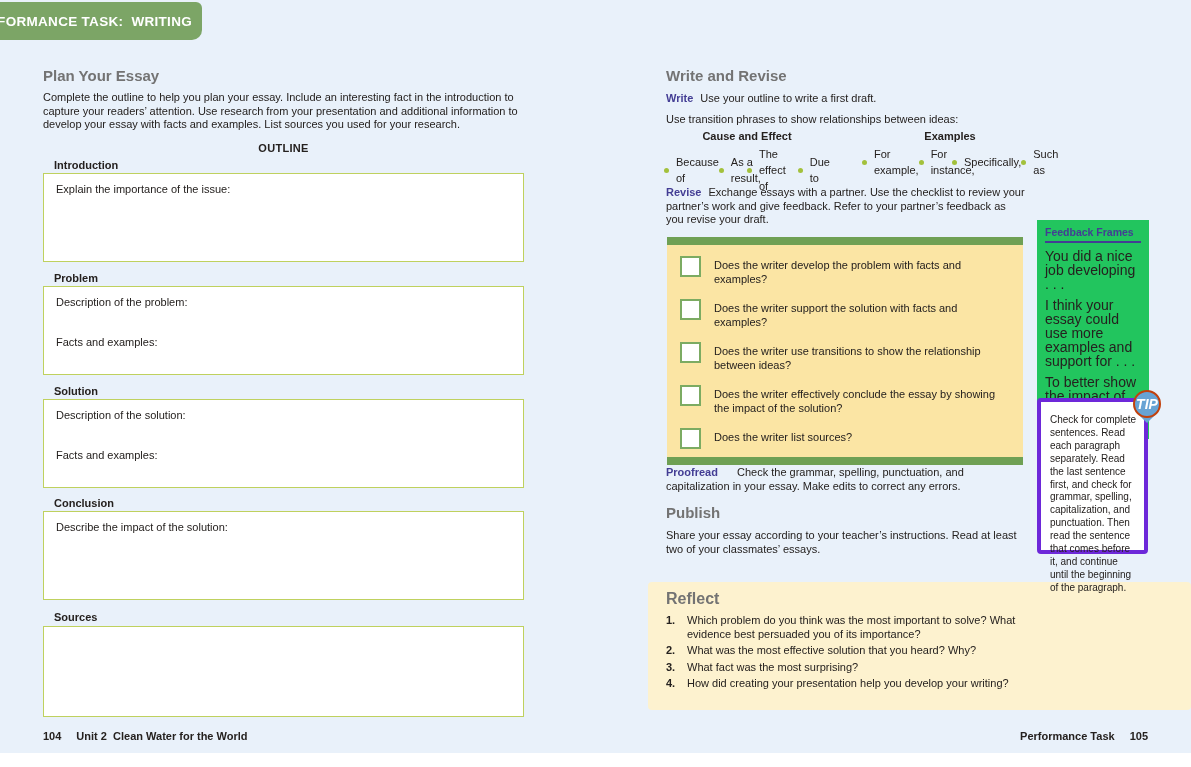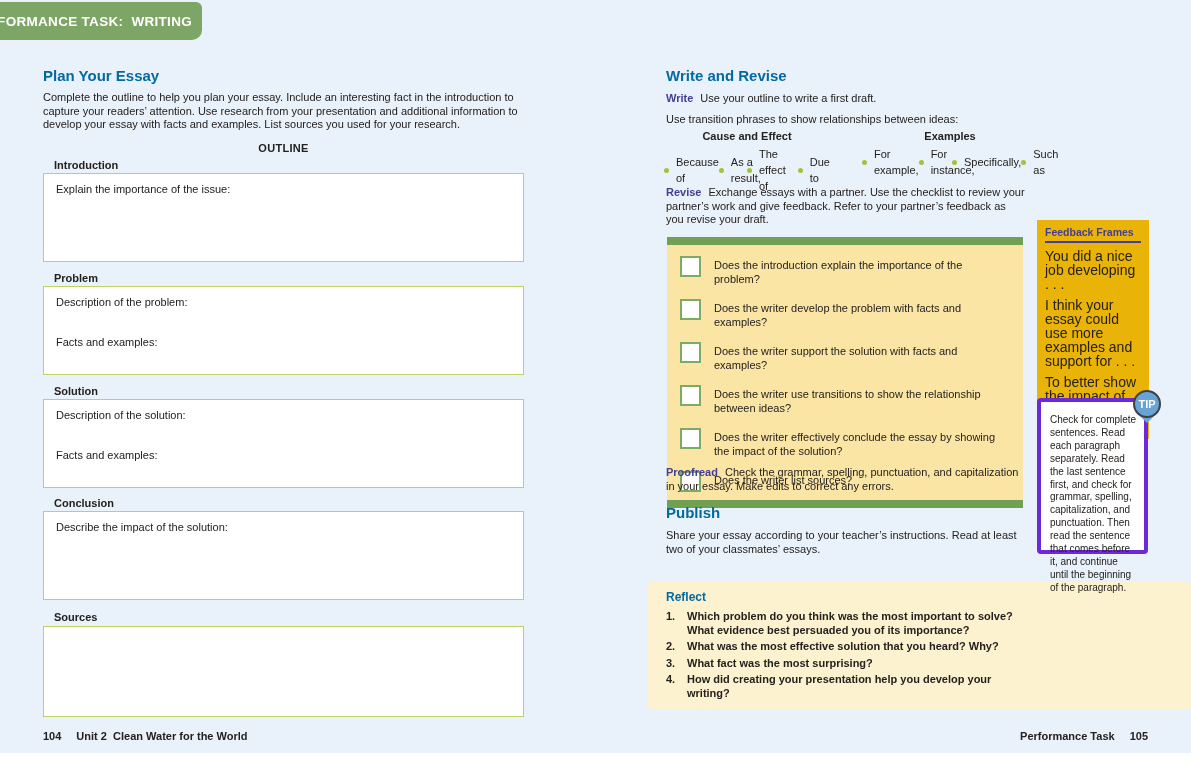--- a/index.html
+++ b/index.html
@@ -8,22 +8,22 @@
   #spread{position:absolute;left:0;top:0;width:1191px;height:753px;background:#e9f1fa;}
 
   .abs{position:absolute;}
 
   
   .banner{left:0;top:2px;width:202px;height:38px;background:#7ca566;color:#ffffff;
           border-radius:0 6px 10px 0;display:flex;align-items:center;justify-content:flex-end;
           padding-right:10px;box-sizing:border-box;font-weight:bold;font-size:13.5px;
           letter-spacing:.3px;white-space:pre;}
 
-  .h-blue{color:#0369a1;font-weight:bold;font-size:15px;}
-  .h-blue.sm{font-size:12px;}
+  .h-blue{color:#737373;font-weight:bold;font-size:15px;}
+  .h-blue.sm{font-size:16px;}
   .body-txt{font-size:11px;line-height:13.5px;}
   .bold{font-weight:bold;}
   .purple{color:#433d94;font-weight:bold;}
 
   
   .sec-label{left:54px;font-size:11px;font-weight:bold;}
   .obox{left:43px;width:481px;background:#ffffff;border:1.5px solid #bfd15e;
         box-sizing:border-box;padding:9px 12px;font-size:11px;line-height:13px;}
   .obox .line2{margin-top:27px;}
 
@@ -42,38 +42,38 @@
   .cl-item{display:flex;margin-bottom:13px;}
   .cbox{width:21px;height:21px;background:#ffffff;border:2px solid #7cab62;box-sizing:border-box;
         flex:none;margin-right:13px;}
   .cl-label{font-size:11px;line-height:13.5px;padding-top:3px;width:296px;}
 
   
   .reflect{left:648px;top:582px;width:543px;height:128px;background:#fdf2cf;border-radius:4px;
            box-sizing:border-box;padding:8px 0 0 18px;}
   .q-row{display:flex;margin-bottom:3px;}
   .q-num{font-weight:bold;font-size:11px;line-height:13.5px;width:21px;flex:none;}
-  .q-text{font-size:11px;line-height:13.5px;width:333px;font-weight:bold;}
-
-  
-  .feedback{left:1037px;top:220px;width:112px;background:#eab308;box-sizing:border-box;
+  .q-text{font-size:11px;line-height:13.5px;width:333px;}
+
+  
+  .feedback{left:1037px;top:220px;width:112px;background:#22c55e;box-sizing:border-box;
             padding:6px 8px 8px 8px;}
   .fb-head{color:#433d94;font-weight:bold;font-size:10.5px;}
   .fb-rule{height:2px;background:#433d94;margin:3px 0 6px 0;}
   .fb-p{font-size:14px;line-height:14px;margin:0 0 7px 0;}
 
   
   .tipbox{left:1037px;top:398px;width:111px;height:156px;background:#ffffff;
           border:4px solid #6d28d9;border-radius:4px;box-sizing:border-box;
           padding:12px 7px 0 9px;font-size:10px;line-height:12.9px;}
   .tip-badge{left:1133px;top:390px;width:28px;height:34px;}
   .tip-circle{position:absolute;left:0;top:0;width:28px;height:28px;border-radius:50%;
-              background:#67a3d4;border:2px solid #404040;box-sizing:border-box;
-              color:#ffffff;font-weight:bold;font-size:11px;display:flex;align-items:center;
-              justify-content:center;z-index:2;}
+              background:#67a3d4;border:2px solid #c2410c;box-sizing:border-box;
+              color:#ffffff;font-weight:bold;font-size:14px;display:flex;align-items:center;
+              justify-content:center;z-index:2;font-style:italic;}
   .tip-point{position:absolute;left:9px;top:21px;width:10px;height:10px;background:#67a3d4;
              transform:rotate(45deg);z-index:1;}
 
   .footer{top:730px;font-size:11px;font-weight:bold;}
   .pre{white-space:pre;}
 </style>
 </head>
 <body>
 
 <div id="page">
@@ -180,24 +180,20 @@
 
     <div class="abs body-txt" style="left:666px;top:186px;width:360px;">
       <span class="purple">Revise</span><span style="margin-left:7px;">Exchange essays with a partner. Use the checklist to review your partner’s work and give feedback. Refer to your partner’s feedback as you revise your draft.</span>
     </div>
 
     <div class="abs checklist">
       <div class="greenbar"></div>
       <div class="cl-body">
         <div class="cl-item">
           <div class="cbox"></div>
-          <div class="cl-label">Does the introduction explain the importance of the problem?</div>
-        </div>
-        <div class="cl-item">
-          <div class="cbox"></div>
           <div class="cl-label">Does the writer develop the problem with facts and examples?</div>
         </div>
         <div class="cl-item">
           <div class="cbox"></div>
           <div class="cl-label">Does the writer support the solution with facts and examples?</div>
         </div>
         <div class="cl-item">
           <div class="cbox"></div>
           <div class="cl-label">Does the writer use transitions to show the relationship between ideas?</div>
         </div>
@@ -207,21 +203,21 @@
         </div>
         <div class="cl-item" style="margin-bottom:2px;">
           <div class="cbox"></div>
           <div class="cl-label">Does the writer list sources?</div>
         </div>
       </div>
       <div class="greenbar"></div>
     </div>
 
     <div class="abs body-txt" style="left:666px;top:466px;width:362px;">
-      <span class="purple">Proofread</span><span style="margin-left:7px;">Check the grammar, spelling, punctuation, and capitalization in your essay. Make edits to correct any errors.</span>
+      <span class="purple">Proofread</span><span style="margin-left:19px;">Check the grammar, spelling, punctuation, and capitalization in your essay. Make edits to correct any errors.</span>
     </div>
 
     <div class="abs h-blue" style="left:666px;top:504px;">Publish</div>
     <div class="abs body-txt" style="left:666px;top:529px;width:362px;">Share your essay according to your teacher’s instructions. Read at least two of your classmates’ essays.</div>
 
     <div class="abs reflect">
       <div class="h-blue sm">Reflect</div>
       <div style="margin-top:6px;">
         <div class="q-row">
           <span class="q-num">1.</span>

